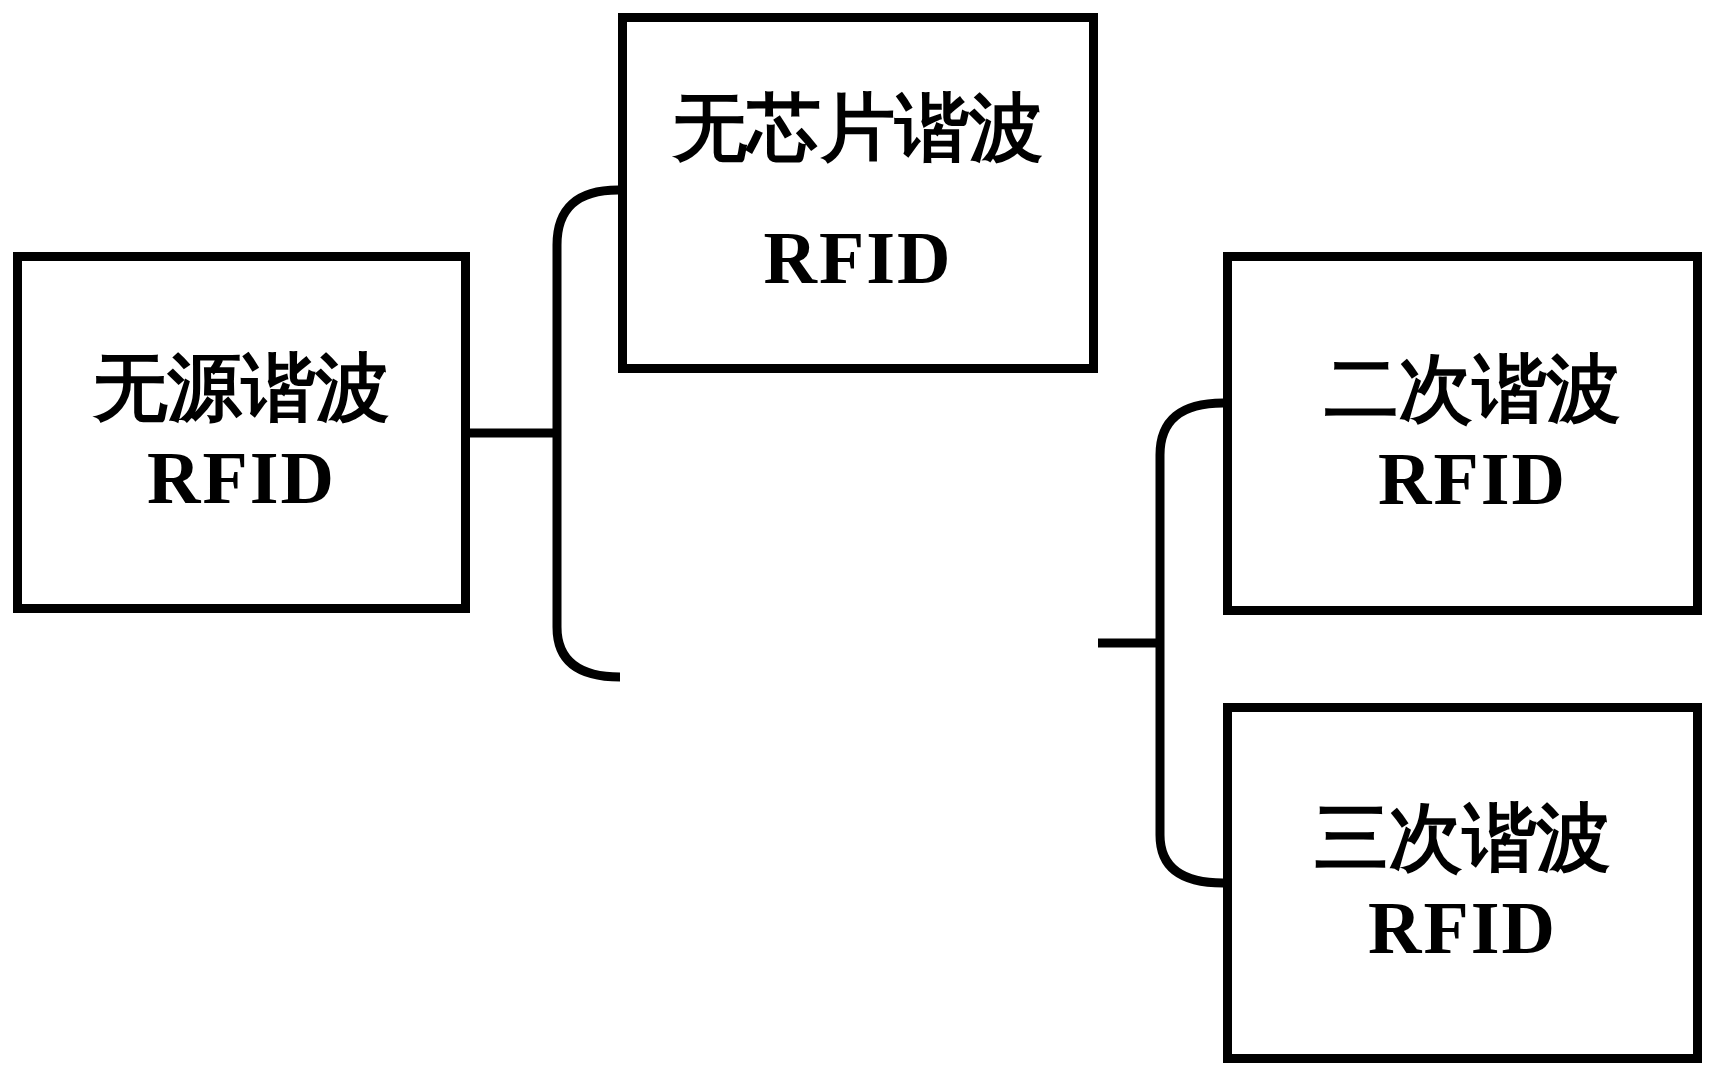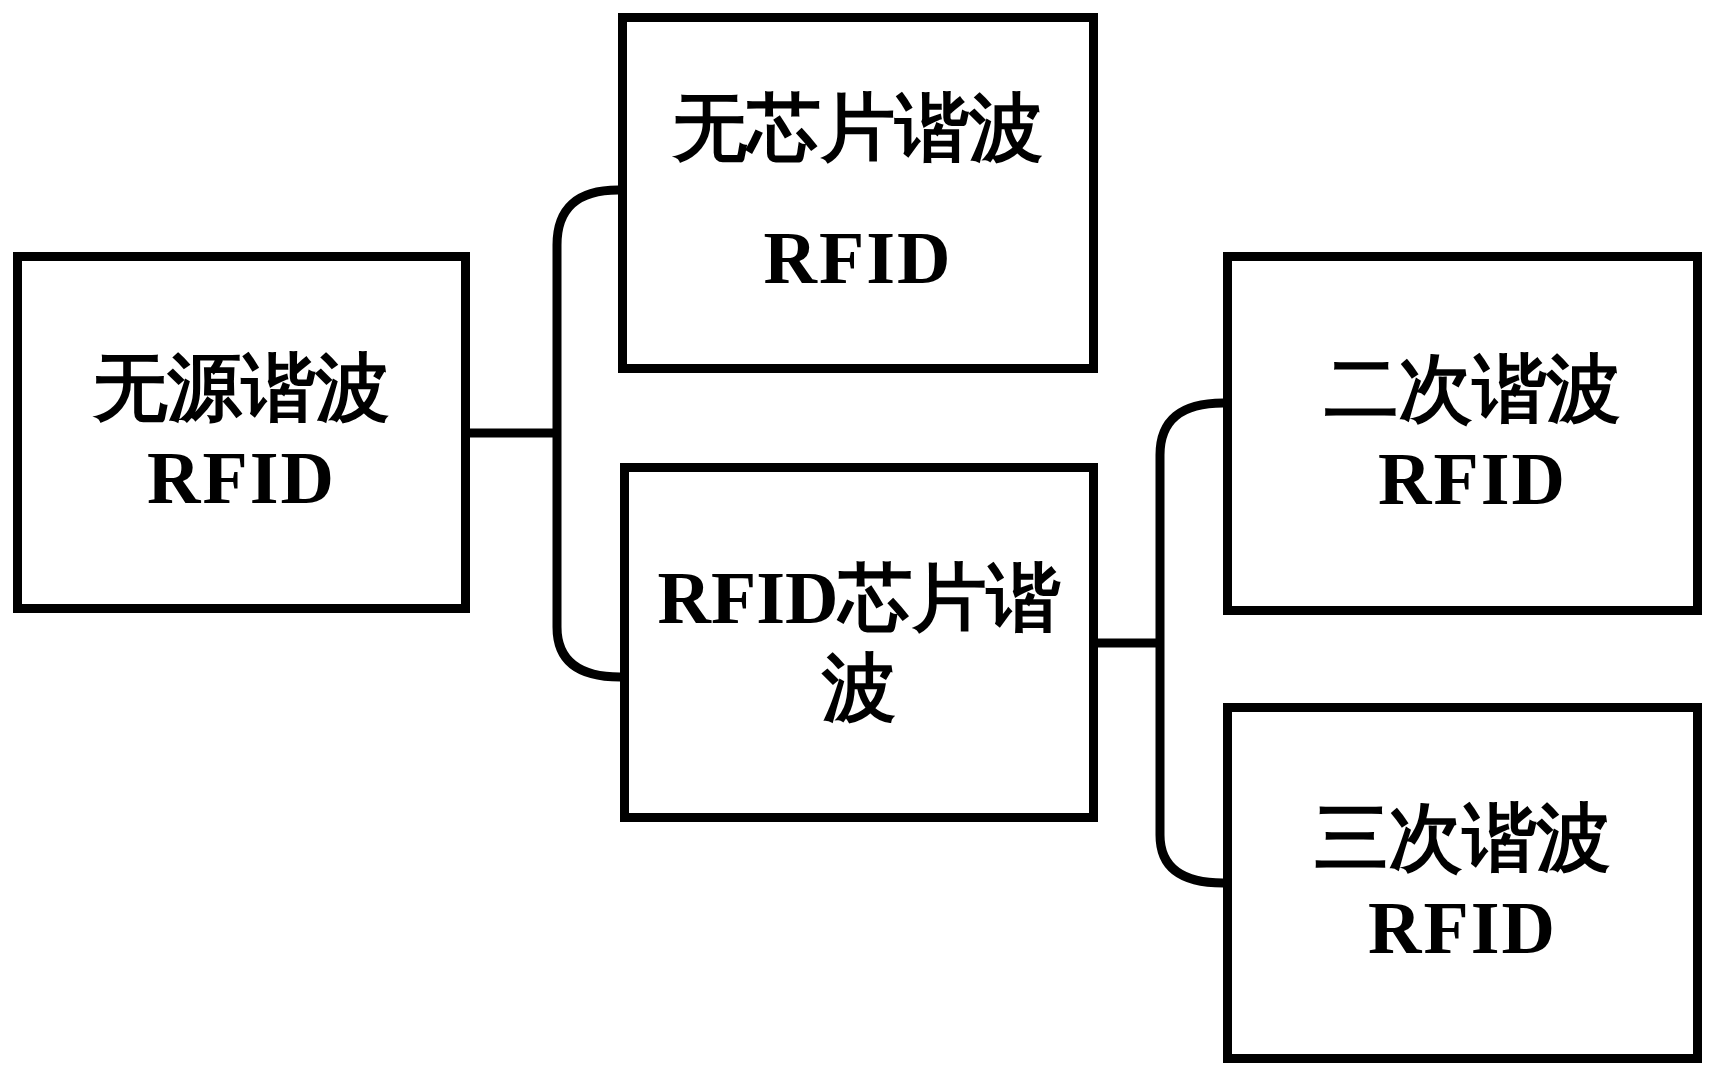--- a/index.html
+++ b/index.html
@@ -62,24 +62,20 @@
   <div class="node" style="left:13px;  top:252px; width:457px; height:361px;align-items:center;">
     <div class="line">无源谐波</div>
     <div class="line latin">RFID</div>
   </div>
 
   <div class="node" style="left:618px; top:13px;  width:480px; height:360px;gap:40px;">
     <div class="line">无芯片谐波</div>
     <div class="line latin">RFID</div>
   </div>
 
-  <div class="node" style="left:620px; top:463px; width:478px; height:359px;">
-    <div class="line">RFID芯片谐</div>
-    <div class="line">波</div>
-  </div>
 
   <div class="node" style="left:1223px; top:252px; width:479px; height:363px;padding-left:20px;">
     <div class="line">二次谐波</div>
     <div class="line latin">RFID</div>
   </div>
 
   <div class="node" style="left:1223px; top:703px; width:479px; height:360px;">
     <div class="line">三次谐波</div>
     <div class="line latin">RFID</div>
   </div>

